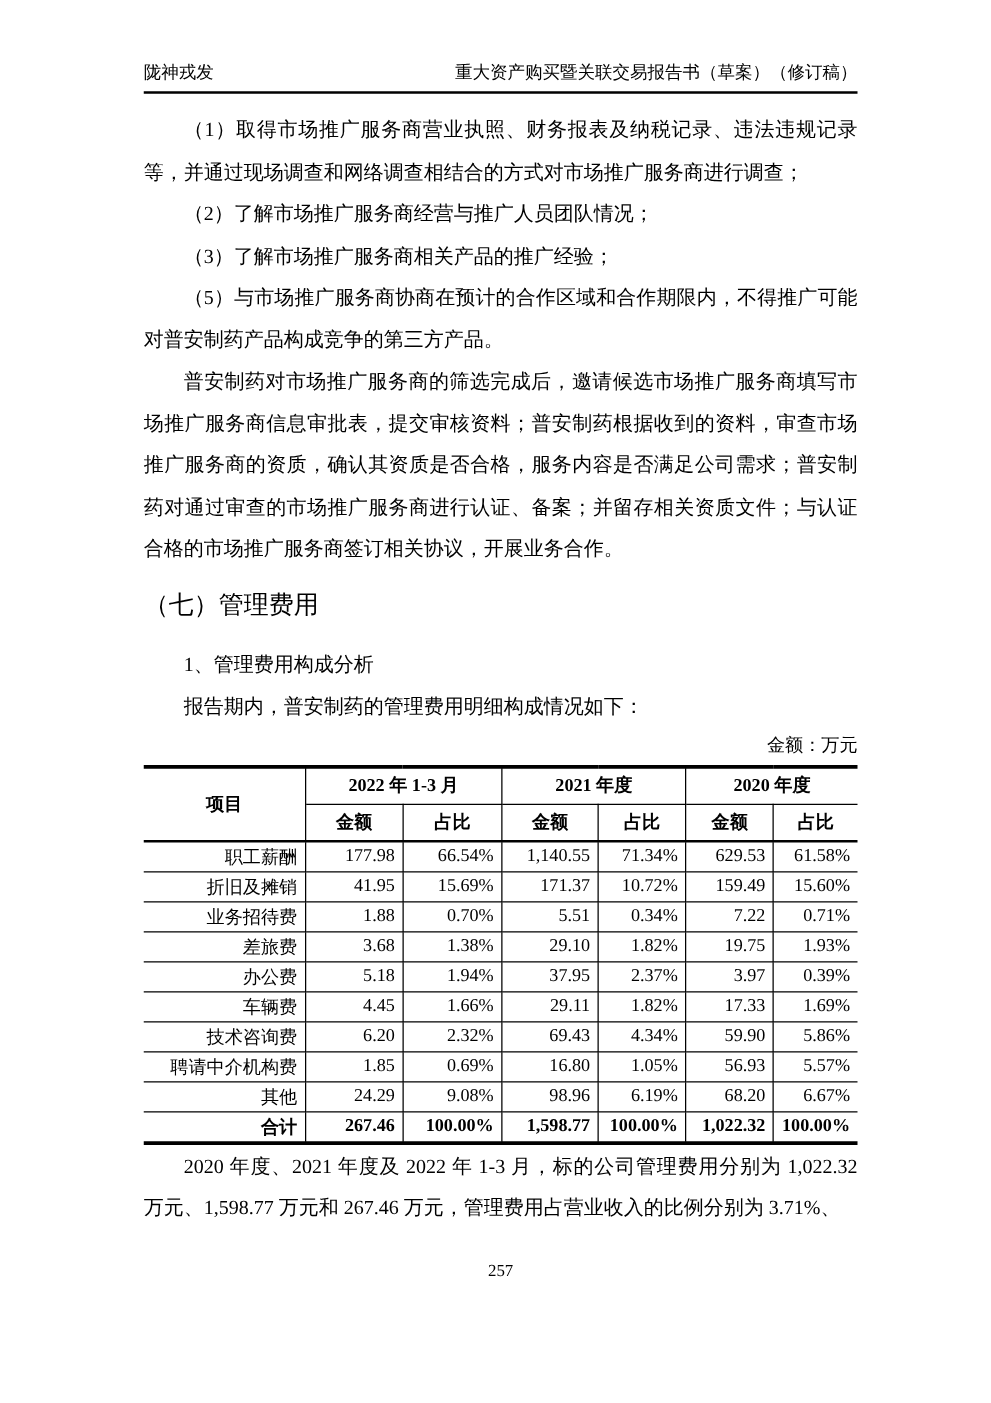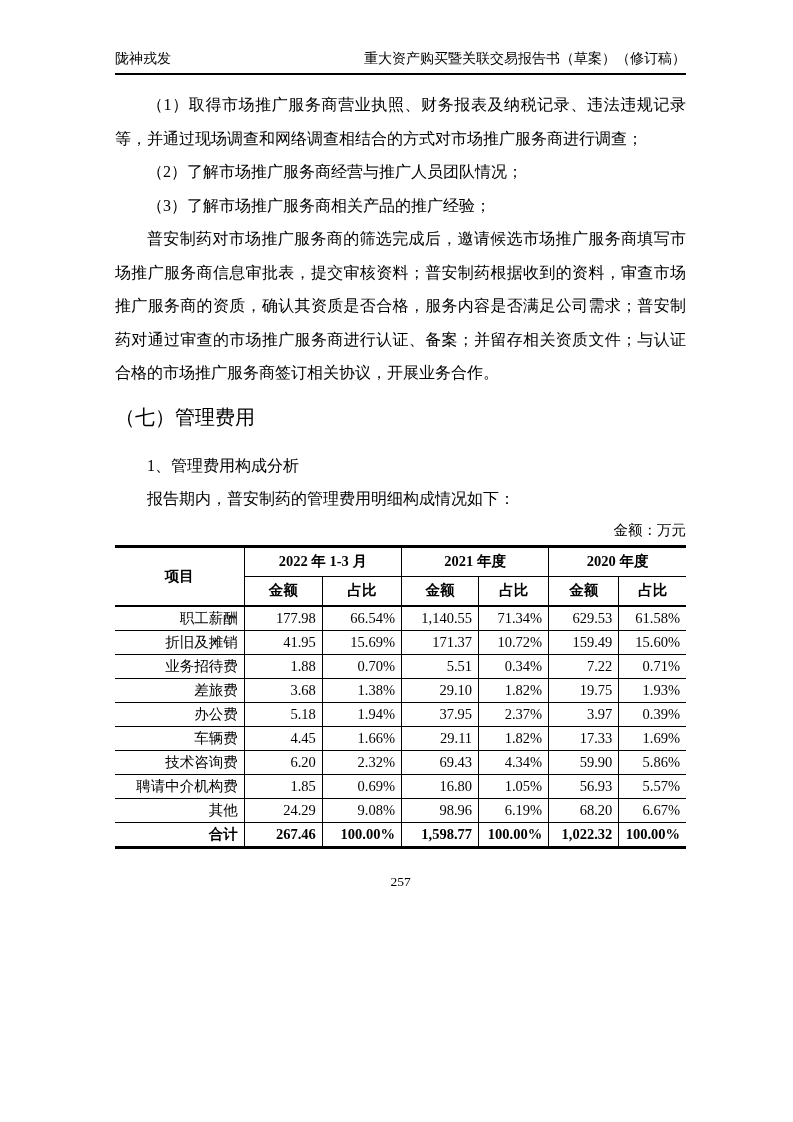--- a/index.html
+++ b/index.html
@@ -65,20 +65,21 @@
   <div class="header">
     <span>陇神戎发</span>
     <span>重大资产购买暨关联交易报告书（草案）（修订稿）</span>
   </div>
 
   <div class="content">
 
     <p class="body-text first-block">（1）取得市场推广服务商营业执照、财务报表及纳税记录、违法违规记录等，并通过现场调查和网络调查相结合的方式对市场推广服务商进行调查；</p>
     <p class="body-text">（2）了解市场推广服务商经营与推广人员团队情况；</p>
     <p class="body-text">（3）了解市场推广服务商相关产品的推广经验；</p>
+    <p class="body-text">（5）与市场推广服务商协商在预计的合作区域和合作期限内，不得推广可能对普安制药产品构成竞争的第三方产品。</p>
     <p class="body-text">普安制药对市场推广服务商的筛选完成后，邀请候选市场推广服务商填写市场推广服务商信息审批表，提交审核资料；普安制药根据收到的资料，审查市场推广服务商的资质，确认其资质是否合格，服务内容是否满足公司需求；普安制药对通过审查的市场推广服务商进行认证、备案；并留存相关资质文件；与认证合格的市场推广服务商签订相关协议，开展业务合作。</p>
 
     <h2 class="section-heading">（七）管理费用</h2>
 
     <p class="body-text">1、管理费用构成分析</p>
     <p class="body-text">报告期内，普安制药的管理费用明细构成情况如下：</p>
 
     <div class="unit-note">金额：万元</div>
 
     <table class="expense">
@@ -194,17 +195,18 @@
             <td class="num">267.46</td>
             <td class="num">100.00%</td>
             <td class="num">1,598.77</td>
             <td class="num">100.00%</td>
             <td class="num">1,022.32</td>
             <td class="num">100.00%</td>
           </tr>
         </tbody>
     </table>
 
+    <p class="body-text closing">2020 年度、2021 年度及 2022 年 1-3 月，标的公司管理费用分别为 1,022.32 万元、1,598.77 万元和 267.46 万元，管理费用占营业收入的比例分别为 3.71%、</p>
 
     <div class="page-number">257</div>
 
   </div>
 </div>
 
 </body></html>

